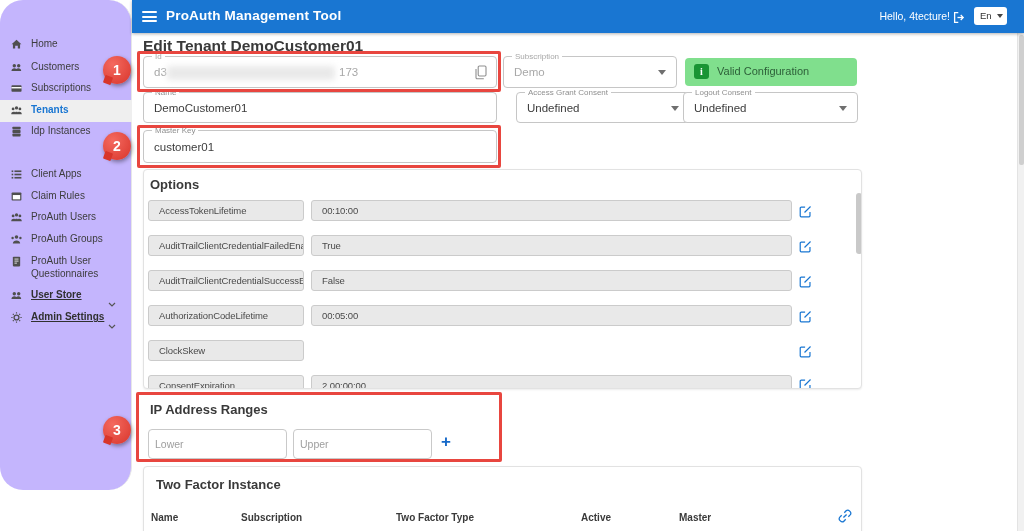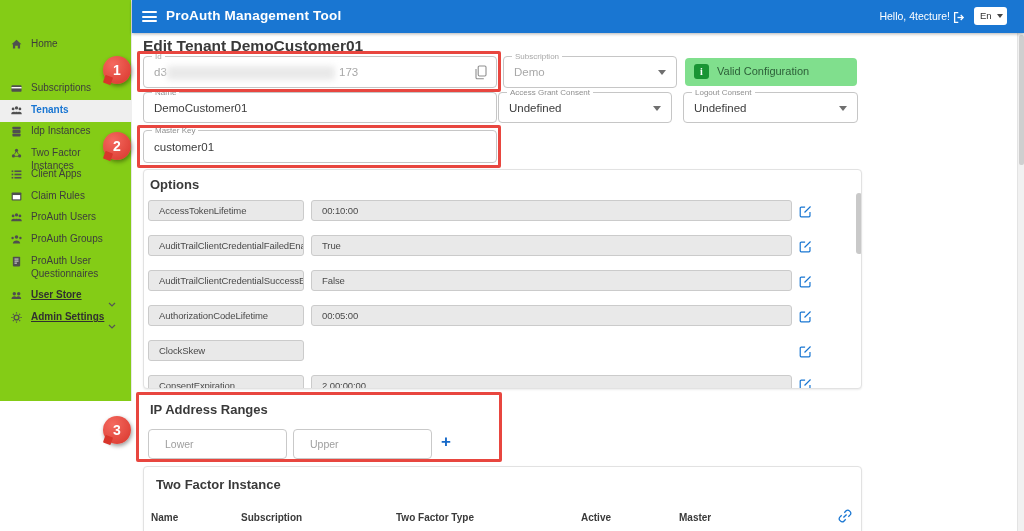--- a/index.html
+++ b/index.html
@@ -13,22 +13,22 @@
   .hamburger div { height:2px; background:#fff; margin-bottom:2.5px; border-radius:1px; }
   .app-title { position:absolute; left:34px; top:8px; color:#fff; font-size:13.5px; font-weight:bold; letter-spacing:.2px; }
   .greeting { position:absolute; right:74px; top:10px; color:#fff; font-size:10.5px; }
   .logout { position:absolute; right:58px; top:10px; }
   .lang-box { position:absolute; right:17px; top:7px; width:33px; height:18px; background:#fff; border-radius:3px;
               font-size:9.5px; color:#333; line-height:18px; padding-left:6px; cursor:pointer; }
   .lang-caret { position:absolute; right:4px; top:7px; width:0; height:0;
                 border-left:3.5px solid transparent; border-right:3.5px solid transparent; border-top:4px solid #444; }
 
   
-  .sidebar { position:absolute; left:0; top:0; width:132px; height:401px; background:#84cc16;
-             border-right:1px solid #e7e7e7; z-index:20; }
+  .sidebar { position:absolute; left:0; top:0; width:132px; height:490px; background:#c4b5fd;
+             border-right:1px solid #e7e7e7; z-index:20;border-radius:23px; }
   .side-item { position:absolute; left:0; width:132px; height:21px; cursor:pointer; }
   .side-item .ico { position:absolute; left:10px; top:3px; }
   .side-item .lab { position:absolute; left:31px; top:4px; font-size:10px; color:#3d3d3d; width:88px; line-height:12.5px; }
   .side-item.active { background:#efefef; }
   .side-item.active .lab { color:#1976d2; font-weight:bold; }
   .side-item.bold .lab { font-weight:bold; color:#303030;text-decoration:underline; }
   .side-item .chev { position:absolute; right:16px; top:8px; }
   .side-item.tall { height:38px; }
 
   
@@ -70,21 +70,21 @@
   .gbox { position:absolute; height:21px; background:#e9e9e9; border:1px solid #cbcbcb; border-radius:3px;
           font-size:9.5px; letter-spacing:-0.1px; color:#4a4a4a; line-height:19px; padding-left:10px;
           overflow:hidden; white-space:nowrap; }
   .gbox.nm { left:4px; width:156px; }
   .gbox.vl { left:167px; width:481px; }
   .edit-ic { position:absolute; left:655px; cursor:pointer; }
   .opt-scroll { position:absolute; left:712px; top:23px; width:6px; height:61px; background:#c9c9c9; border-radius:3px; cursor:pointer; }
 
   .ip-title { position:absolute; left:150px; top:402px; }
   .ip-input { position:absolute; top:429px; width:139px; height:30px; border:1px solid #c9c9c9; border-radius:4px;
-              font-size:10.5px; color:#3c3c3c; padding-left:16px; outline:none;
+              font-size:10.5px; color:#3c3c3c; padding-left:6px; outline:none;
               font-family:"Liberation Sans","DejaVu Sans",sans-serif; }
   .ip-input::placeholder { color:#9e9e9e; }
   .ip-add { position:absolute; left:441px; top:430px; font-size:17px; font-weight:bold; color:#1669c9; cursor:pointer; line-height:24px; }
 
   .tf-card { left:143px; top:466px; width:719px; height:80px; border-radius:4px 4px 0 0; }
   .tf-card .sec-title { position:absolute; left:12px; top:10px; }
   .tf-col { position:absolute; top:45px; font-size:10px; font-weight:bold; color:#3a3a3a; }
   .tf-link { position:absolute; left:694px; top:42px; cursor:pointer; }
 
   
@@ -96,20 +96,28 @@
 
 <div class="screen">
 
   <nav class="sidebar">
     <div class="side-item" style="top:34px">
       <span class="ico"><svg width="13" height="13" viewBox="0 0 16 16" fill="#4f4f4f">
             <path d="M8 2L14 7.6H12.4V13H9.6V9.6H6.4V13H3.6V7.6H2Z"></path>
           </svg></span>
       <span class="lab">Home</span>
     </div>
+    <div class="side-item" style="top:57px">
+      <span class="ico"><svg width="13" height="13" viewBox="0 0 16 16" fill="#4f4f4f">
+            <circle cx="5.3" cy="5.8" r="2.1"></circle>
+            <circle cx="10.7" cy="5.8" r="2.1"></circle>
+            <path d="M1.8 12.2c0-2.1 1.7-3.3 3.5-3.3 1 0 1.9.3 2.5 1 .6-.7 1.5-1 2.5-1 1.8 0 3.5 1.2 3.5 3.3z"></path>
+          </svg></span>
+      <span class="lab">Customers</span>
+    </div>
     <div class="side-item" style="top:78px">
       <span class="ico"><svg width="13" height="13" viewBox="0 0 16 16">
             <rect x="1.8" y="4" width="12.4" height="8" rx="1" fill="#4f4f4f"></rect>
             <rect x="1.8" y="6.2" width="12.4" height="1.7" fill="#fff"></rect>
           </svg></span>
       <span class="lab">Subscriptions</span>
     </div>
     <div class="side-item active" style="top:100px;height:22px">
       <span class="ico"><svg width="13" height="13" viewBox="0 0 16 16" fill="#4f4f4f">
             <circle cx="8" cy="4.8" r="2"></circle>
@@ -119,29 +127,20 @@
           </svg></span>
       <span class="lab">Tenants</span>
     </div>
     <div class="side-item" style="top:121px">
       <span class="ico"><svg width="13" height="13" viewBox="0 0 16 16" fill="#4f4f4f">
             <rect x="3" y="2" width="10" height="3.4" rx=".8"></rect>
             <rect x="3" y="6.3" width="10" height="3.4" rx=".8"></rect>
             <rect x="3" y="10.6" width="10" height="3.4" rx=".8"></rect>
           </svg></span>
       <span class="lab">Idp Instances</span>
-    </div>
-    <div class="side-item" style="top:143px">
-      <span class="ico"><svg width="13" height="13" viewBox="0 0 16 16" fill="#4f4f4f">
-            <circle cx="8" cy="4.2" r="2"></circle>
-            <circle cx="4.2" cy="11" r="2"></circle>
-            <circle cx="11.8" cy="11" r="2"></circle>
-            <path d="M7.4 6l-2 3M8.6 6l2 3M6 11.5h4" stroke="#4f4f4f" stroke-width="1" fill="none"></path>
-          </svg></span>
-      <span class="lab">Two Factor Instances</span>
     </div>
     <div class="side-item" style="top:164px">
       <span class="ico"><svg width="13" height="13" viewBox="0 0 16 16" fill="#4f4f4f">
             <rect x="2" y="3" width="2" height="2"></rect>
             <rect x="5.5" y="3" width="8.5" height="2"></rect>
             <rect x="2" y="7" width="2" height="2"></rect>
             <rect x="5.5" y="7" width="8.5" height="2"></rect>
             <rect x="2" y="11" width="2" height="2"></rect>
             <rect x="5.5" y="11" width="8.5" height="2"></rect>
           </svg></span>
@@ -247,21 +246,21 @@
   <div class="valid-btn">
     <span class="vicon">i</span>
     <span class="vlab">Valid Configuration</span>
   </div>
 
   <div class="fld" style="left:143px;top:92px;width:354px;height:31px">
     <span class="lbl">Name</span>
     <span class="val">DemoCustomer01</span>
   </div>
 
-  <div class="fld" style="left:498px;top:92px;width:174px;height:31px">
+  <div class="fld" style="left:516px;top:92px;width:174px;height:31px">
     <span class="lbl">Access Grant Consent</span>
     <span class="val">Undefined</span>
     <span class="caret"></span>
   </div>
 
   <div class="fld" style="left:683px;top:92px;width:175px;height:31px">
     <span class="lbl">Logout Consent</span>
     <span class="val">Undefined</span>
     <span class="caret"></span>
   </div>

